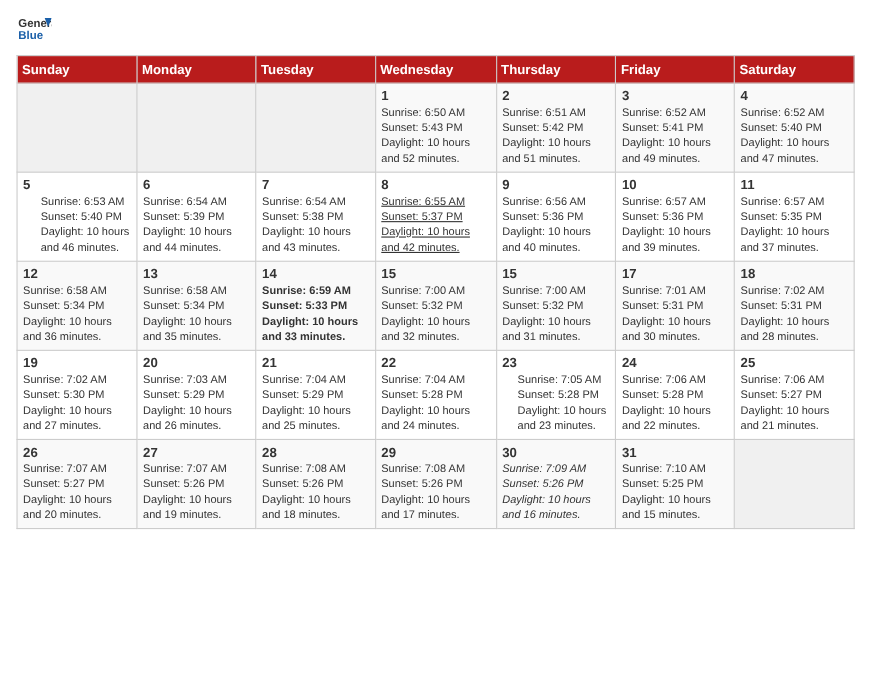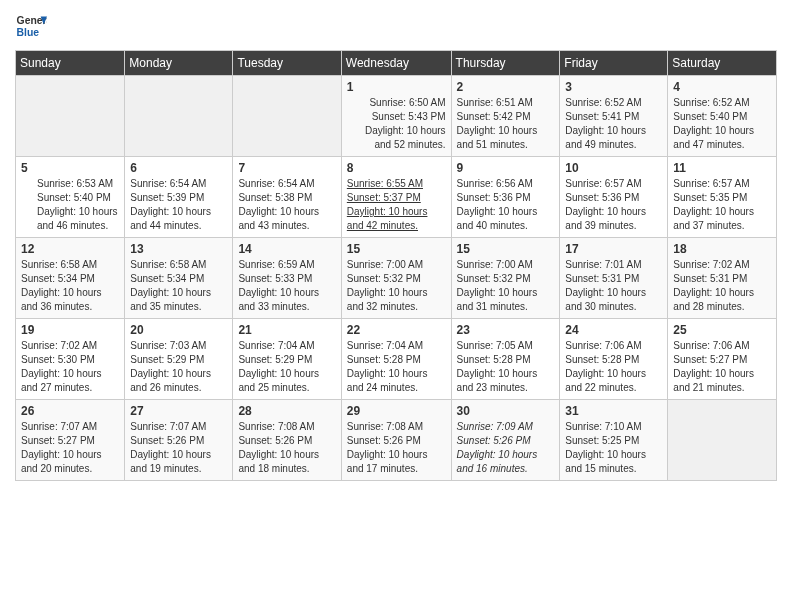--- a/index.html
+++ b/index.html
@@ -38,24 +38,24 @@
     }
     .location-title {
       font-size: 16px;
       color: #555;
     }
     table {
       width: 100%;
       border-collapse: collapse;
     }
     thead tr th {
-      background-color: #404040;
+      background-color: #b91c1c;
       color: #fff;
       font-size: 12px;
-      font-weight: normal;
+      font-weight: bold;
       padding: 5px 4px;
       border: 1px solid #ccc;
       text-align: left;
     }
     tbody tr td {
       border: 1px solid #ccc;
       vertical-align: top;
       padding: 4px 5px;
       font-size: 10.5px;
       color: #333;
@@ -113,21 +113,21 @@
         <th>Saturday</th>
       </tr>
   </thead>
   <tbody id="calendar-body">
       <tr>
         <td class="empty-cell"></td>
         <td class="empty-cell"></td>
         <td class="empty-cell"></td>
         <td>
           <span class="day-number">1</span>
-          <div class="day-info" style="white-space: pre-line; text-align: right;">Sunrise: 6:50 AM
+          <div class="day-info" style="white-space: pre-line;">Sunrise: 6:50 AM
 Sunset: 5:43 PM
 Daylight: 10 hours and 52 minutes.</div>
         </td>
         <td>
           <span class="day-number">2</span>
           <div class="day-info" style="white-space: pre-line;">Sunrise: 6:51 AM
 Sunset: 5:42 PM
 Daylight: 10 hours and 51 minutes.</div>
         </td>
         <td>
@@ -195,21 +195,21 @@
 Daylight: 10 hours and 36 minutes.</div>
         </td>
         <td>
           <span class="day-number">13</span>
           <div class="day-info" style="white-space: pre-line;">Sunrise: 6:58 AM
 Sunset: 5:34 PM
 Daylight: 10 hours and 35 minutes.</div>
         </td>
         <td>
           <span class="day-number">14</span>
-          <div class="day-info" style="white-space: pre-line;">Sunrise: 6:59 AM
+          <div class="day-info" style="white-space: pre-line; font-weight: bold;">Sunrise: 6:59 AM
 Sunset: 5:33 PM
 Daylight: 10 hours and 33 minutes.</div>
         </td>
         <td>
           <span class="day-number">15</span>
           <div class="day-info" style="white-space: pre-line;">Sunrise: 7:00 AM
 Sunset: 5:32 PM
 Daylight: 10 hours and 32 minutes.</div>
         </td>
         <td>
@@ -251,21 +251,21 @@
 Daylight: 10 hours and 25 minutes.</div>
         </td>
         <td>
           <span class="day-number">22</span>
           <div class="day-info" style="white-space: pre-line;">Sunrise: 7:04 AM
 Sunset: 5:28 PM
 Daylight: 10 hours and 24 minutes.</div>
         </td>
         <td>
           <span class="day-number">23</span>
-          <div class="day-info" style="white-space: pre-line;">Sunrise: 7:05 AM
+          <div class="day-info" style="white-space: pre-line; margin-left: 14px;">Sunrise: 7:05 AM
 Sunset: 5:28 PM
 Daylight: 10 hours and 23 minutes.</div>
         </td>
         <td>
           <span class="day-number">24</span>
           <div class="day-info" style="white-space: pre-line;">Sunrise: 7:06 AM
 Sunset: 5:28 PM
 Daylight: 10 hours and 22 minutes.</div>
         </td>
         <td>

